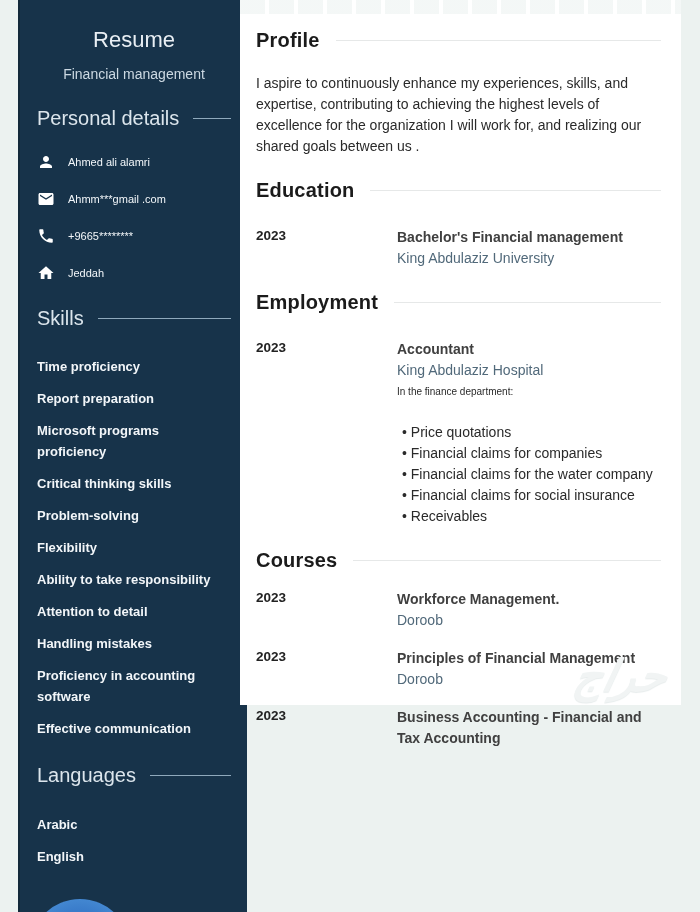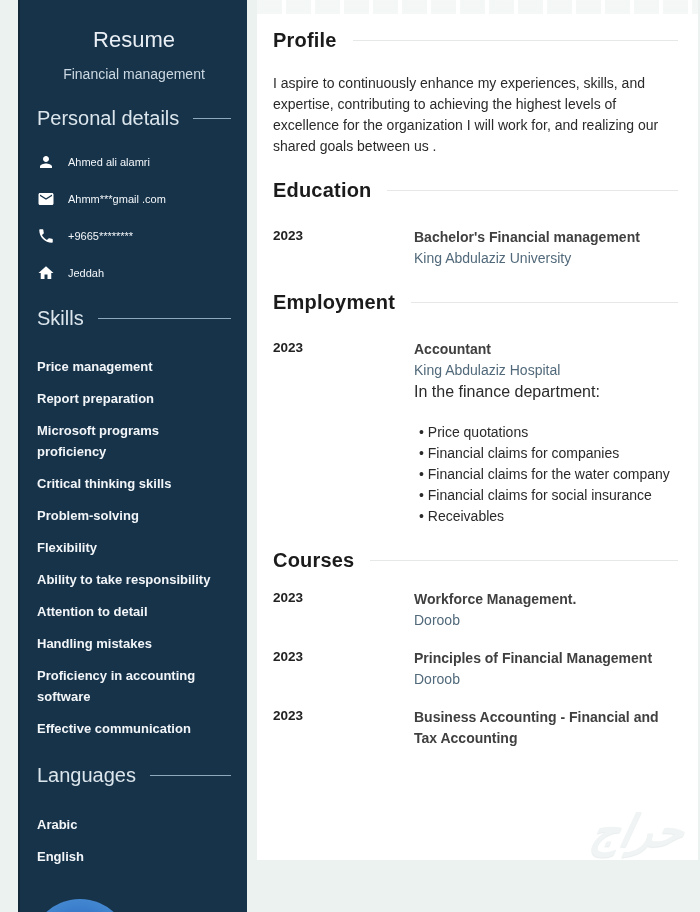--- a/index.html
+++ b/index.html
@@ -54,22 +54,22 @@
   .lang-list { margin-top: 27px; }
 
   .sb-circle {
     position: absolute; left: 10px; top: 899px;
     width: 100px; height: 100px; border-radius: 50%;
     background: radial-gradient(circle at 50% 50%, #3a7cca 0 55%, #5199dc 95%);
   }
 
   
   .content {
-    position: absolute; left: 257px; top: 0;
-    width: 441px; height: 860px;
+    position: absolute; left: 240px; top: 0;
+    width: 441px; height: 705px;
     background: #ffffff;
     padding: 0 20px 0 16px;
   }
   .content::before {
     content: "";
     position: absolute; top: 0; left: 0; right: 0; height: 14px;
     background: repeating-linear-gradient(90deg, #f2f6f5 0 25px, #ffffff 25px 29px);
     opacity: .85;
   }
   .m-sec { display: flex; align-items: center; margin-top: 22px; }
@@ -77,21 +77,21 @@
   .m-sec-title { font-size: 20px; font-weight: 700; color: #1b1b1b; letter-spacing: .2px; white-space: nowrap; }
   .m-rule { flex: 1; height: 1px; background: #e6e8e8; margin-left: 16px; }
 
   .profile-text { margin-top: 21px; font-size: 14px; line-height: 21px; color: #2a2a2a; }
 
   .entry { display: flex; margin-top: 25px; }
   .entry-date { width: 141px; flex: none; font-size: 13.5px; font-weight: 700; color: #222; padding-top: 1px; }
   .entry-body { flex: 1; }
   .entry-title { font-size: 14px; font-weight: 700; color: #404040; line-height: 21px; }
   .entry-sub { font-size: 14px; color: #51697a; line-height: 21px; }
-  .entry-desc { font-size: 16px; color: #2a2a2a; line-height: 21px; }
+  .entry-desc { font-size: 10px; color: #2a2a2a; line-height: 21px; }
 
   .bullets { margin-top: 20px; }
   .bullet { font-size: 14px; color: #2a2a2a; line-height: 21px; padding-left: 5px; }
   .bullet::before { content: "\2022\00a0"; }
 
   .course-list { margin-top: 6px; }
   .course-list .entry { margin-top: 17px; }
 
   .watermark {
     position: absolute; right: 14px; bottom: 4px;
@@ -150,21 +150,21 @@
     </div>
   </div>
 
   <div class="sb-sec">
     <div class="sb-sec-title">Skills</div>
     <div class="sb-rule"></div>
   </div>
 
   <div class="skill-list">
 
-  <div class="skill">Price management</div>
+  <div class="skill">Time proficiency</div>
       <div class="skill">Report preparation</div>
       <div class="skill">Microsoft programs proficiency</div>
       <div class="skill">Critical thinking skills</div>
       <div class="skill">Problem-solving</div>
       <div class="skill">Flexibility</div>
       <div class="skill">Ability to take responsibility</div>
       <div class="skill">Attention to detail</div>
       <div class="skill">Handling mistakes</div>
       <div class="skill">Proficiency in accounting software</div>
       <div class="skill">Effective communication</div>

